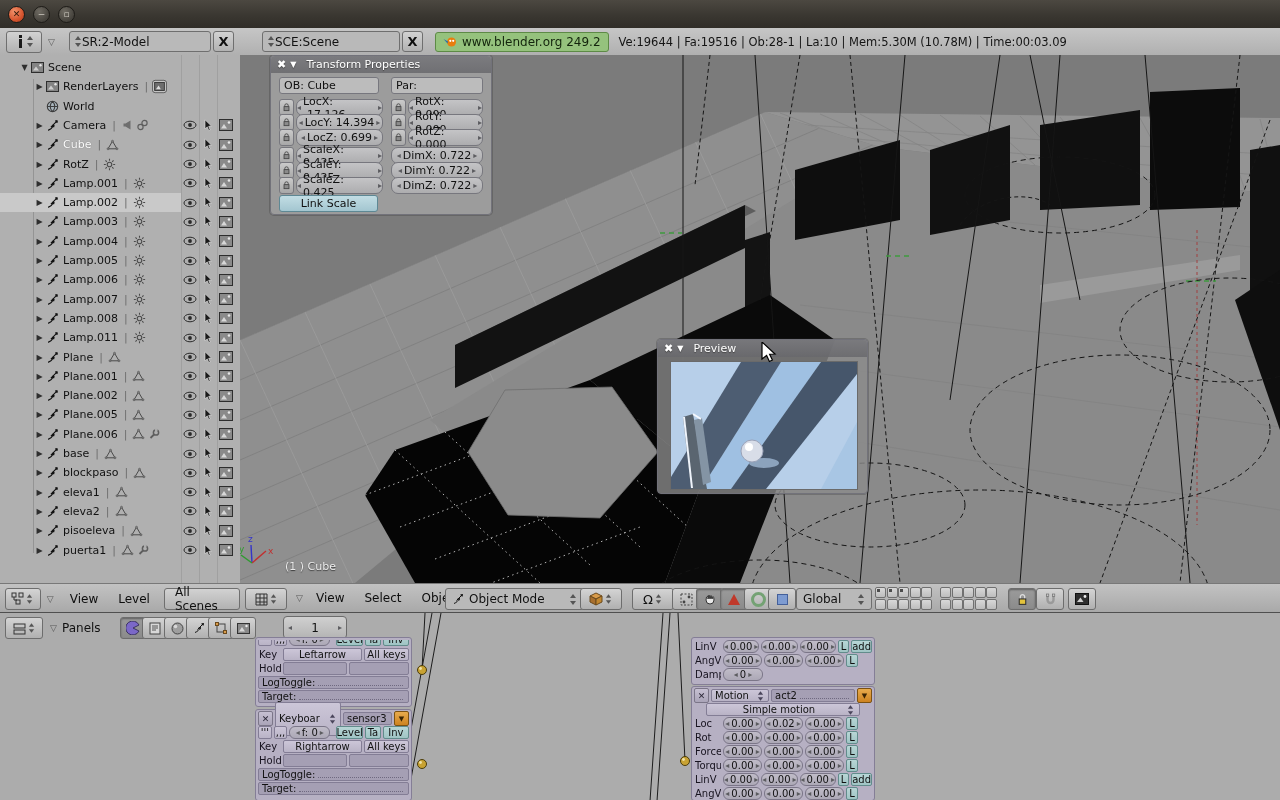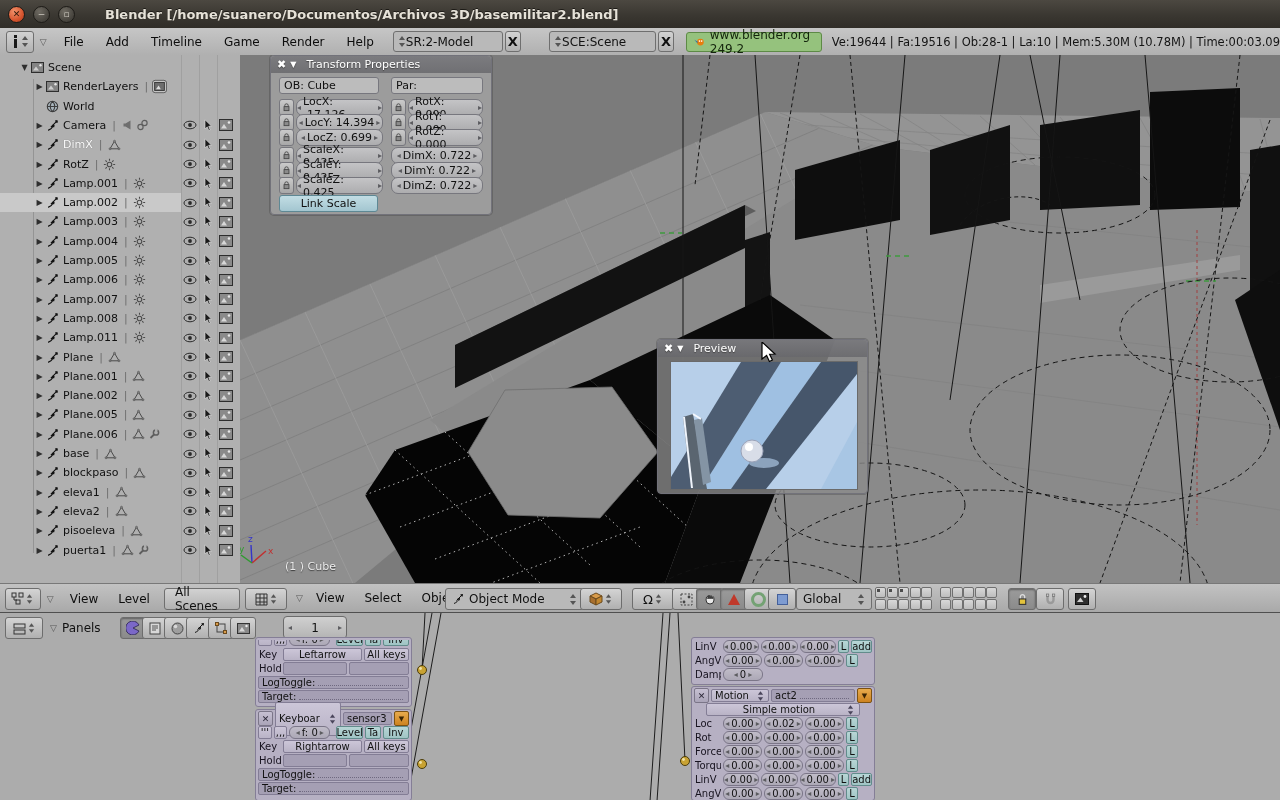--- a/index.html
+++ b/index.html
@@ -120,45 +120,36 @@
 </style>
 </head>
 <body>
 
 <div id="root">
 
   <div id="titlebar">
     <span class="winbtn close">✕</span>
     <span class="winbtn min">−</span>
     <span class="winbtn max">▫</span>
-    <span id="win-title">Blender [/home/suanero/Documentos/Archivos 3D/basemilitar2.blend]</span>
   </div>
 
   <div id="menubar">
     <span class="mini-btn" style="width:34px;margin-left:6px">
       <svg width="11" height="13" viewBox="0 0 11 13">
           <rect x="4" y="0" width="3" height="3" fill="#1a1a1a"></rect>
           <rect x="4" y="4" width="3" height="9" fill="#1a1a1a"></rect>
         </svg>
       <span class="updown">
           <svg width="8" height="11" viewBox="0 0 8 11">
             <path d="M4 0 L7 4 H1 Z" fill="#555"></path>
             <path d="M4 11 L7 7 H1 Z" fill="#555"></path>
           </svg>
         </span>
     </span>
     <span class="tri-collapse">▽</span>
-    <span id="top-menus" style="display:flex">
-        <span class="menu">File</span>
-        <span class="menu">Add</span>
-        <span class="menu">Timeline</span>
-        <span class="menu">Game</span>
-        <span class="menu">Render</span>
-        <span class="menu">Help</span>
-      </span>
     <span class="fld" style="width:132px;margin-left:8px">
       <span class="updown">
           <svg width="8" height="11" viewBox="0 0 8 11">
             <path d="M4 0 L7 4 H1 Z" fill="#555"></path>
             <path d="M4 11 L7 7 H1 Z" fill="#555"></path>
           </svg>
         </span>
       <span>SR:2-Model</span>
     </span>
     <span class="mini-btn xbtn">X</span>
@@ -271,21 +262,21 @@
           </span>
         </div>
         <div class="ol-row" style="top: 80.2px;">
           <span class="ol-arrow" style="margin-left:34px">▶</span>
           <span class="oli" style="position:relative">
             <span class="selring"></span>
             <svg width="13" height="13" viewBox="0 0 12 12">
               <path d="M2 10.5 C4.5 9.5 6 8 7.5 5.5 M7.5 5.5 L5.6 5.9 M7.5 5.5 L7.1 7.4 M4.5 7.5 C6.5 5.5 8.5 3.5 10.5 1.5 M10.5 1.5 L8.4 1.9 M10.5 1.5 L10.1 3.6" stroke="#111" fill="none"></path>
             </svg>
           </span>
-          <span class="ol-label sel">DimX</span>
+          <span class="ol-label sel">Cube</span>
           <span class="ol-pipe">|</span>
           <span class="oli">
             <svg width="13" height="12" viewBox="0 0 12 12">
               <path d="M6 2.2 L10.5 9.8 L1.5 9.8 Z" fill="none" stroke="#4a4a4a"></path>
               <circle cx="6" cy="2.2" r="1" fill="#8a8a8a" stroke="#444" stroke-width="0.5"></circle>
               <circle cx="10.5" cy="9.8" r="1" fill="#8a8a8a" stroke="#444" stroke-width="0.5"></circle>
               <circle cx="1.5" cy="9.8" r="1" fill="#8a8a8a" stroke="#444" stroke-width="0.5"></circle>
             </svg>
           </span>
           <span class="ol-col" style="left:182px">

